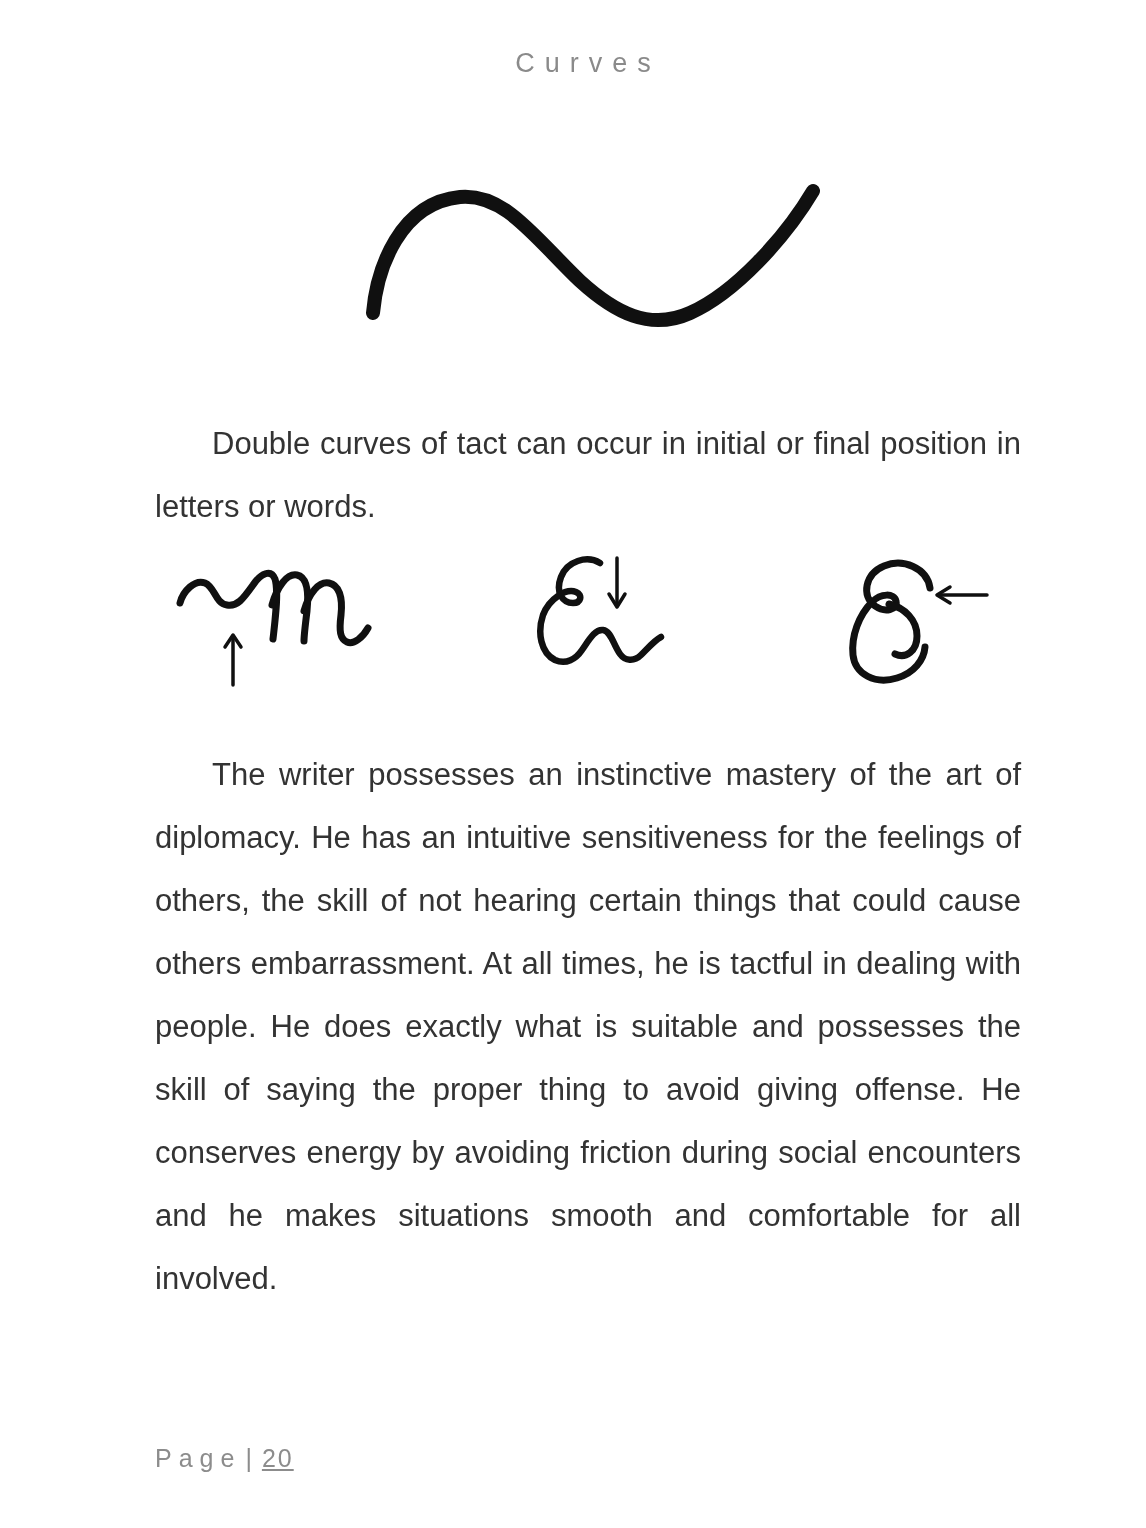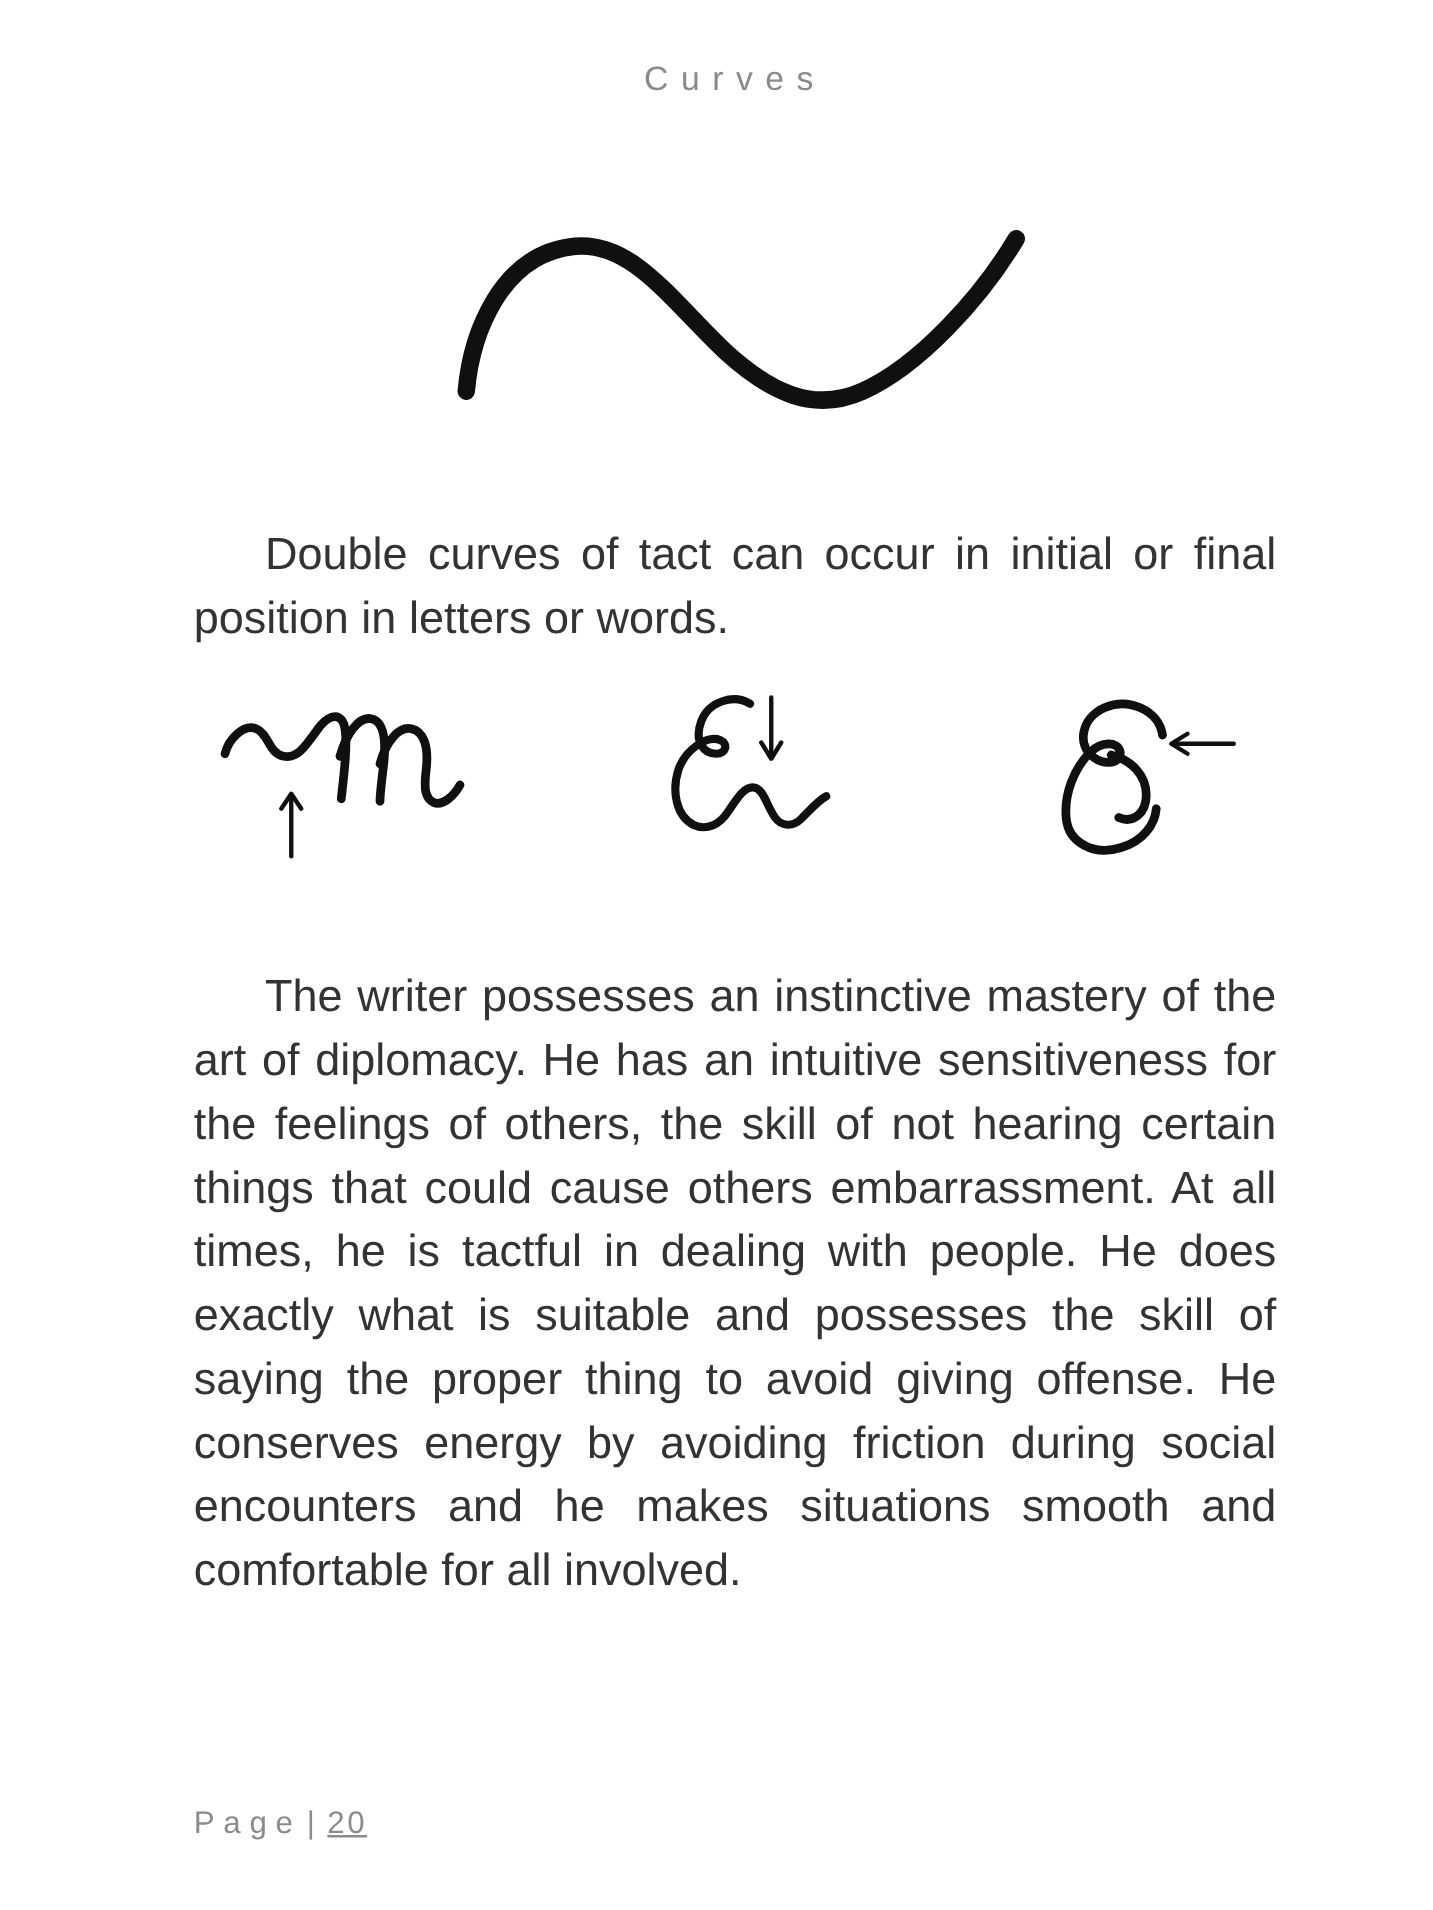--- a/index.html
+++ b/index.html
@@ -25,28 +25,28 @@
   }
   .curve-figure {
     position: absolute;
     top: 183px;
     left: 350px;
   }
   .para {
     position: absolute;
     left: 140px;
     width: 866px;
-    font-size: 36px;
-    line-height: 51px;
+    font-size: 31px;
+    line-height: 63px;
     text-align: justify;
     text-indent: 57px;
     color: #333333;
   }
   .intro-para { top: 381px; }
-  .body-para  { top: 735px; }
+  .body-para  { top: 712px; }
   .examples-row {
     position: absolute;
     top: 540px;
     left: 0;
     width: 1146px;
     height: 165px;
   }
   .example { position: absolute; }
   .example svg { display: block; }
   .footer {

